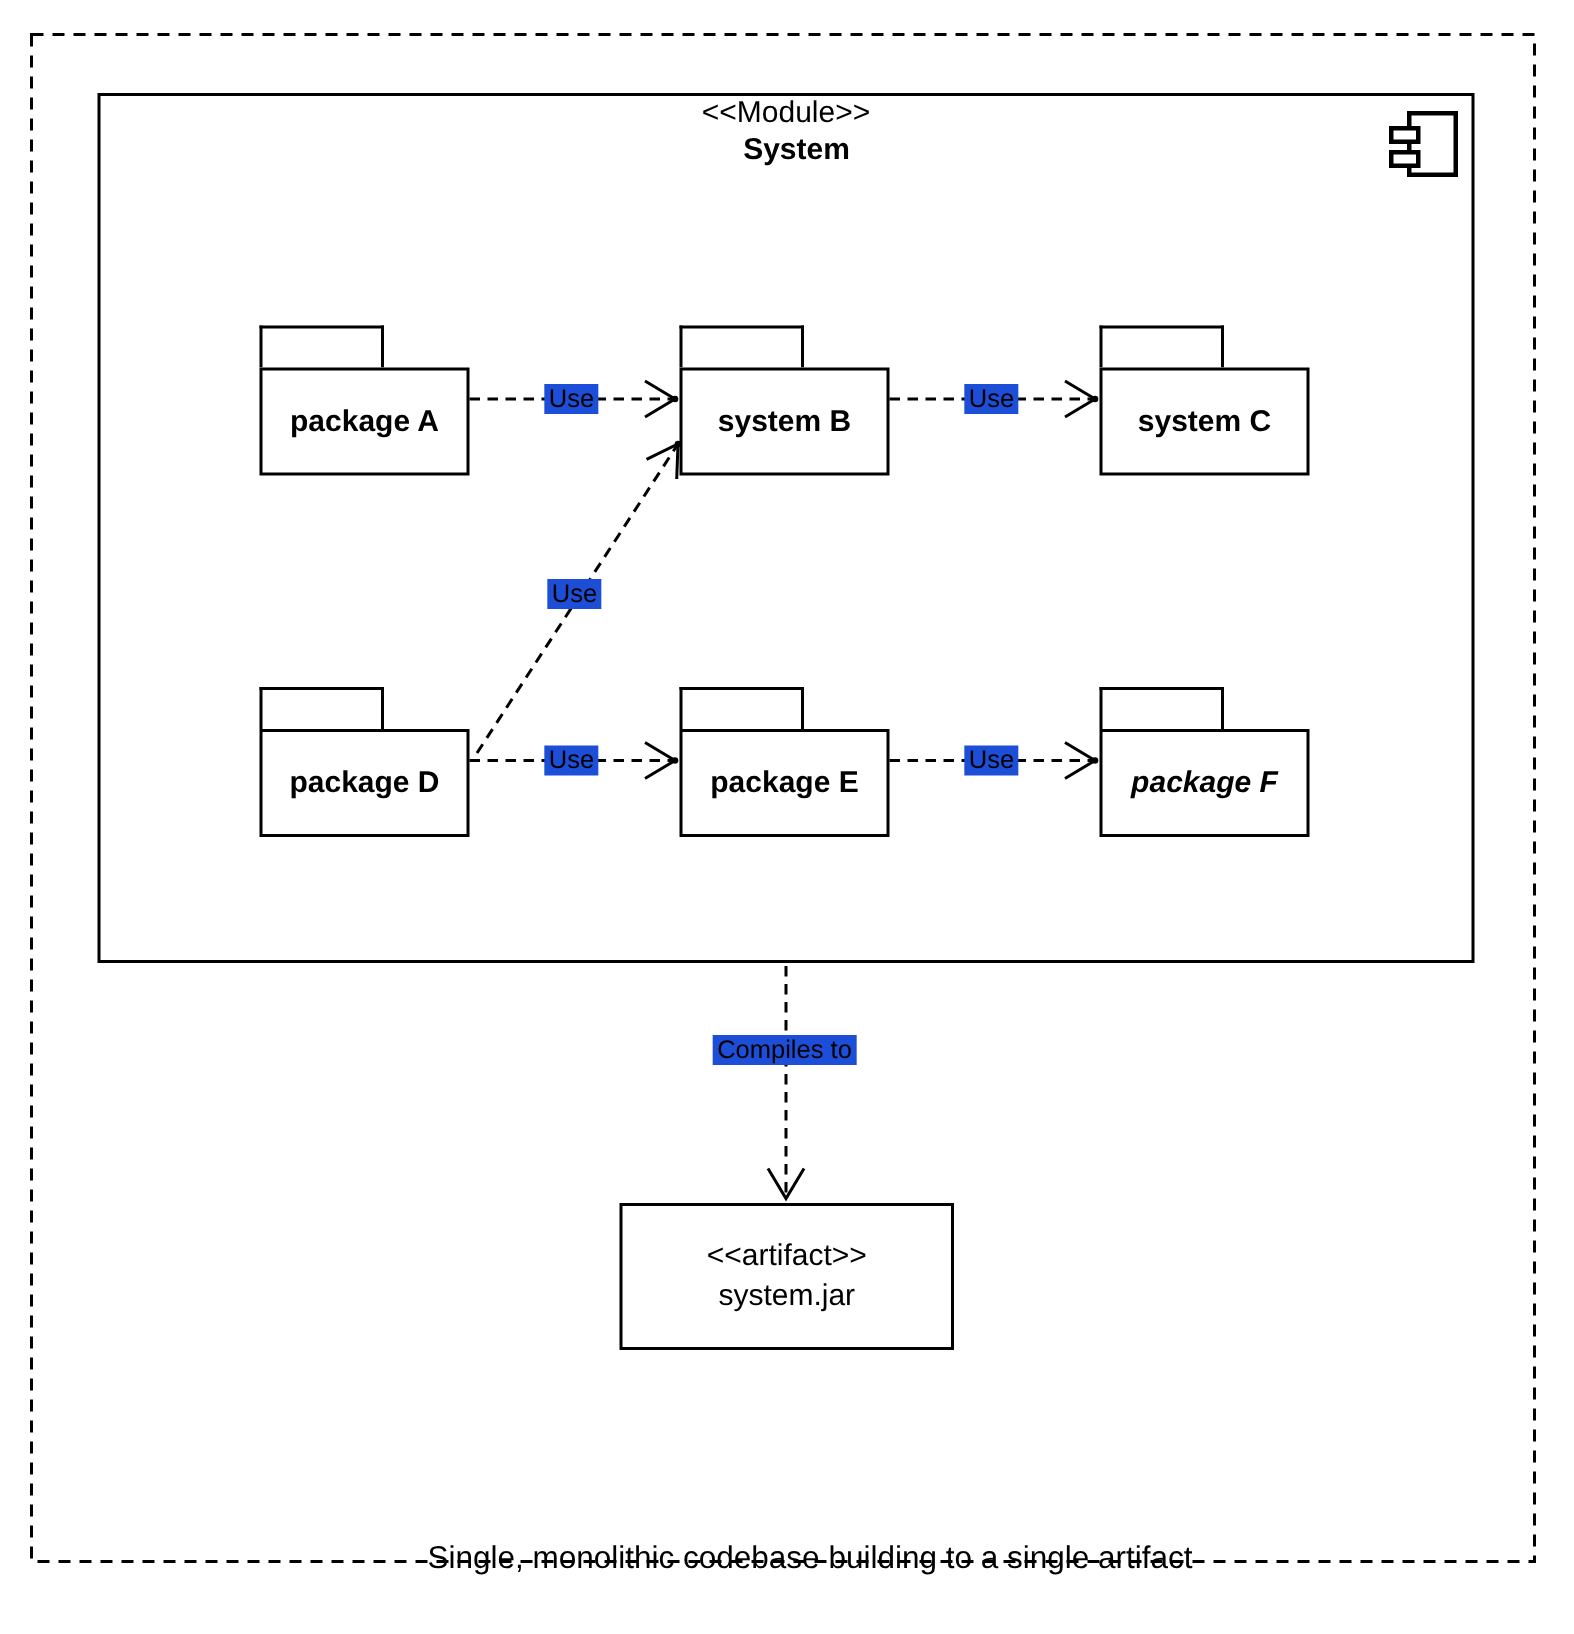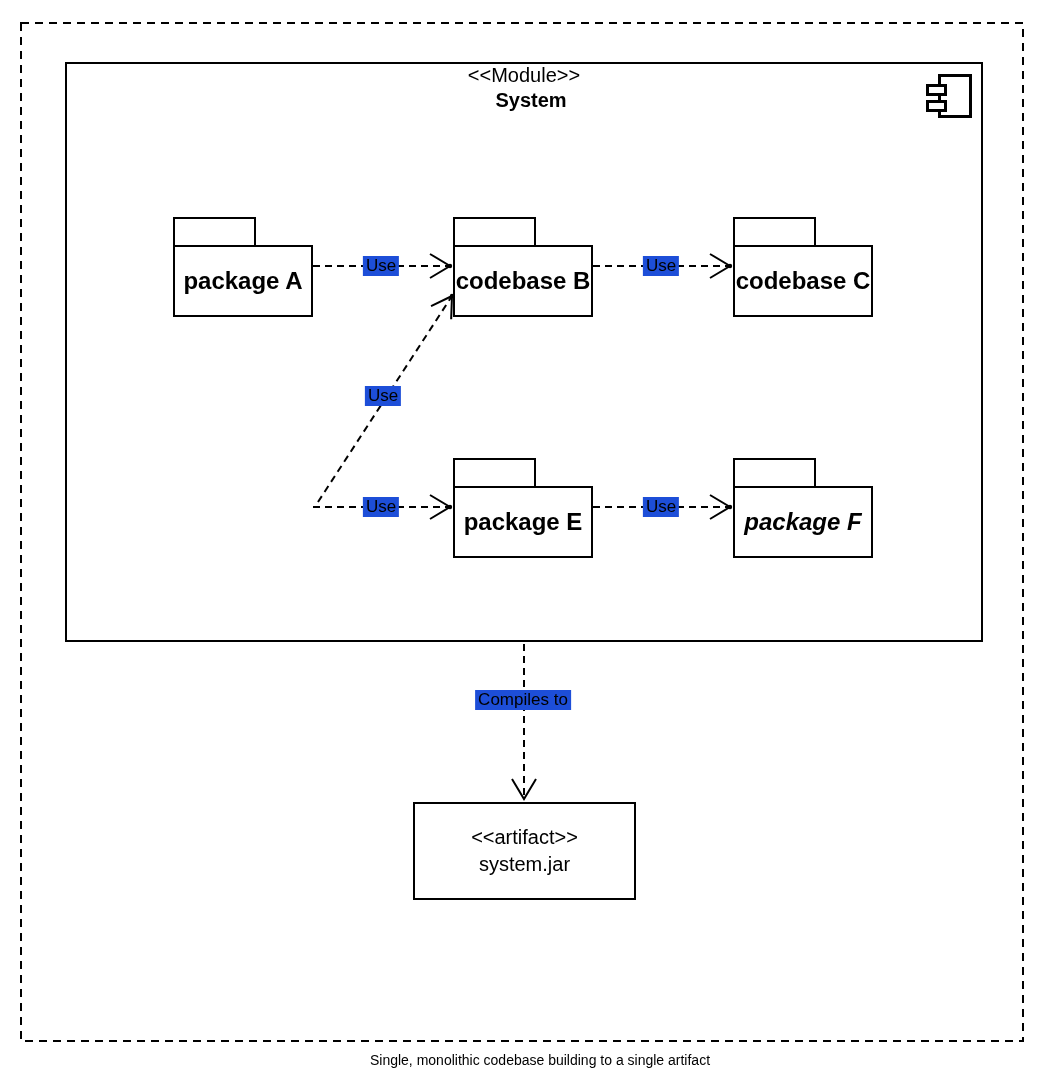--- a/index.html
+++ b/index.html
@@ -26,35 +26,35 @@
   }
   .pkg{position:absolute;}
   .pkg-tab{
     width:83px;height:28px;border:2px solid #000;border-bottom:none;
     background:#fff;box-sizing:border-box;
   }
   .pkg-body{
     width:140px;height:72px;border:2px solid #000;background:#fff;
     box-sizing:border-box;display:flex;align-items:center;justify-content:center;
   }
-  .pkg-label{font-size:24px;font-weight:bold;white-space:nowrap;}
+  .pkg-label{font-size:20px;font-weight:bold;white-space:nowrap;}
   .edges-layer{position:absolute;left:0;top:0;pointer-events:none;}
   .edge-label{
     position:absolute;transform:translate(-50%,-50%);background:#1d4ed8;
     padding:0 3px;font-size:17px;white-space:nowrap;
   }
   .artifact-box{
     position:absolute;left:413px;top:802px;width:223px;height:98px;
     border:2px solid #000;background:#fff;box-sizing:border-box;
     display:flex;flex-direction:column;align-items:center;justify-content:center;
     font-size:20px;line-height:27px;text-align:center;
   }
   .caption{
-    position:absolute;left:540px;top:1052px;transform:translateX(-50%);
-    font-size:14px;white-space:nowrap;
+    position:absolute;left:540px;top:1027px;transform:translateX(-50%);
+    font-size:21px;white-space:nowrap;
   }
 </style>
 </head>
 <body>
 
 <div class="canvas">
 
   <div class="system-box"></div>
   <div class="module-title">
     <div>&lt;&lt;Module&gt;&gt;</div>
@@ -69,30 +69,36 @@
 
   <div class="pkg" style="left:173px;top:217px;">
     <div class="pkg-tab"></div>
     <div class="pkg-body">
       <span class="pkg-label">package A</span>
     </div>
   </div>
   <div class="pkg" style="left:453px;top:217px;">
     <div class="pkg-tab"></div>
     <div class="pkg-body">
-      <span class="pkg-label">codebase B</span>
+      <span class="pkg-label">system B</span>
     </div>
   </div>
   <div class="pkg" style="left:733px;top:217px;">
     <div class="pkg-tab"></div>
     <div class="pkg-body">
-      <span class="pkg-label">codebase C</span>
+      <span class="pkg-label">system C</span>
     </div>
   </div>
 
+  <div class="pkg" style="left:173px;top:458px;">
+    <div class="pkg-tab"></div>
+    <div class="pkg-body">
+      <span class="pkg-label">package D</span>
+    </div>
+  </div>
   <div class="pkg" style="left:453px;top:458px;">
     <div class="pkg-tab"></div>
     <div class="pkg-body">
       <span class="pkg-label">package E</span>
     </div>
   </div>
   <div class="pkg" style="left:733px;top:458px;font-style:italic;">
     <div class="pkg-tab"></div>
     <div class="pkg-body">
       <span class="pkg-label">package F</span>

